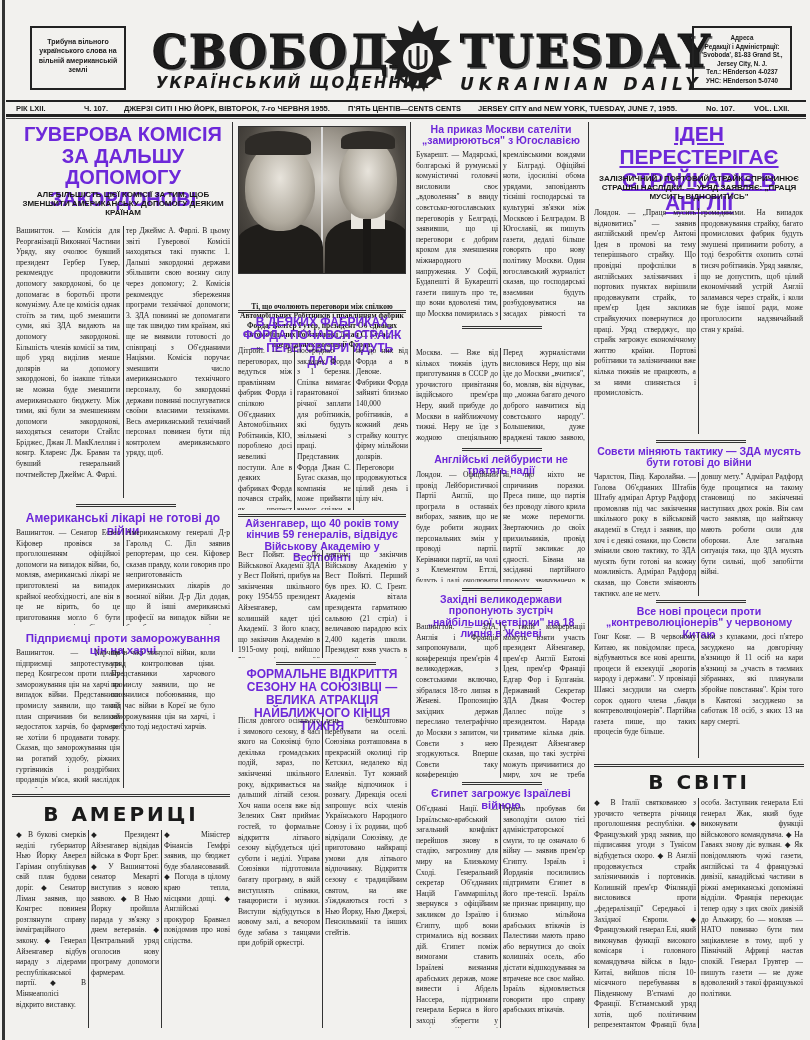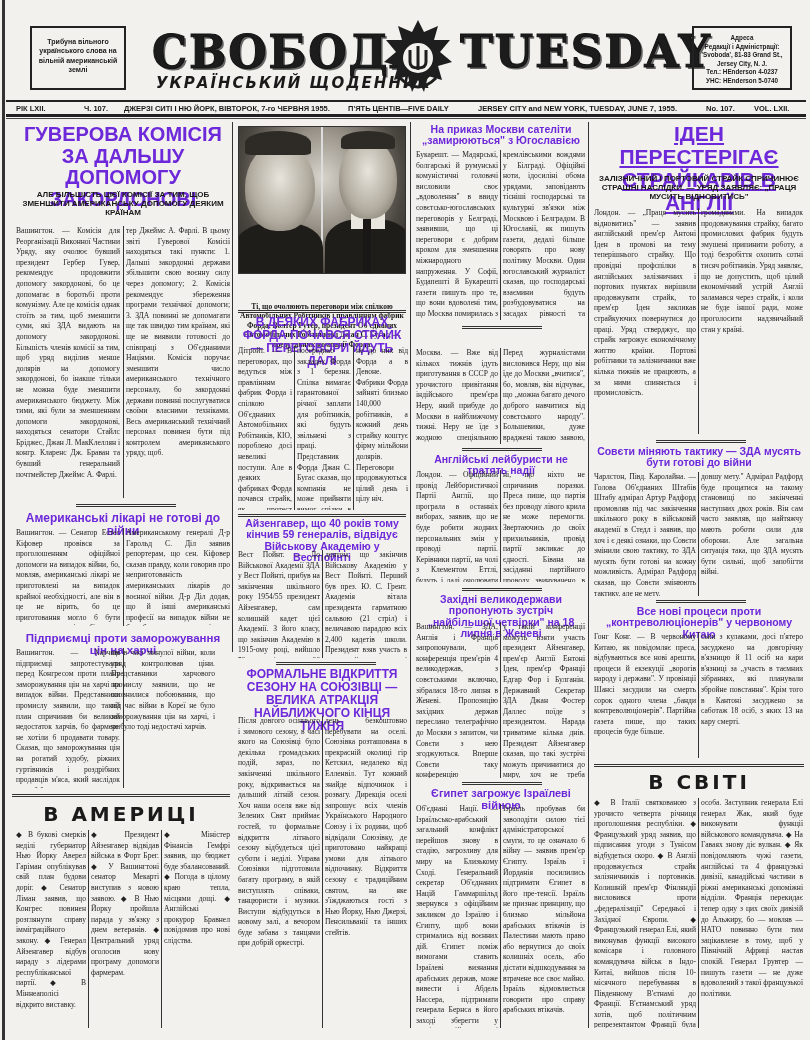--- a/index.html
+++ b/index.html
@@ -62,36 +62,37 @@
     <svg class="emblem" viewBox="0 0 76 80">
       <g fill="#1e1e1e">
         <polygon points="38,2 44,14 58,8 54,22 70,22 60,34 72,44 58,48 62,62 48,58 44,74 38,62 32,74 28,58 14,62 18,48 4,44 16,34 6,22 22,22 18,8 32,14"></polygon>
       </g>
       <circle cx="38" cy="40" r="16" fill="#f2f1ee" stroke="#1e1e1e" stroke-width="2"></circle>
       <path d="M38 28 L38 52 M30 32 L30 44 Q30 50 38 50 Q46 50 46 44 L46 32" stroke="#1e1e1e" stroke-width="3" fill="none"></path>
       <path d="M20 60 Q38 78 56 60" stroke="#1e1e1e" stroke-width="3" fill="none"></path>
     </svg>
 
     <div class="title title-en">TUESDAY</div>
+    <div class="subtitle subtitle-en">UKRAINIAN DAILY</div>
 
     <div class="ear ear-right">
       <div>Адреса</div>
       <div>Редакції і Адміністрації:</div>
       <div>'Svoboda', 81-83 Grand St.,</div>
       <div>Jersey City, N. J.</div>
       <div>Тел.: HEnderson 4-0237</div>
       <div>УНС: HEnderson 5-0740</div>
     </div>
   </div>
 
   <div class="dateline">
     <span style="left:10px">РІК LXII.</span>
     <span style="left:78px">Ч. 107.</span>
     <span style="left:118px">ДЖЕРЗІ СИТІ І НЮ ЙОРК, ВІВТОРОК, 7-го ЧЕРВНЯ 1955.</span>
-    <span style="left:342px">П'ЯТЬ ЦЕНТІВ—FIVE DAILY</span>
+    <span style="left:342px">П'ЯТЬ ЦЕНТІВ—CENTS CENTS</span>
     <span style="left:472px">JERSEY CITY and NEW YORK, TUESDAY, JUNE 7, 1955.</span>
     <span style="left:700px">No. 107.</span>
     <span style="left:748px">VOL. LXII.</span>
   </div>
   <div class="rule-thick"></div>
 
   <div class="col-rule" style="left:226px; top:118px; height:530px;"></div>
   <div class="col-rule" style="left:404px; top:118px; height:906px;"></div>
   <div class="col-rule" style="left:582px; top:118px; height:906px;"></div>
 

